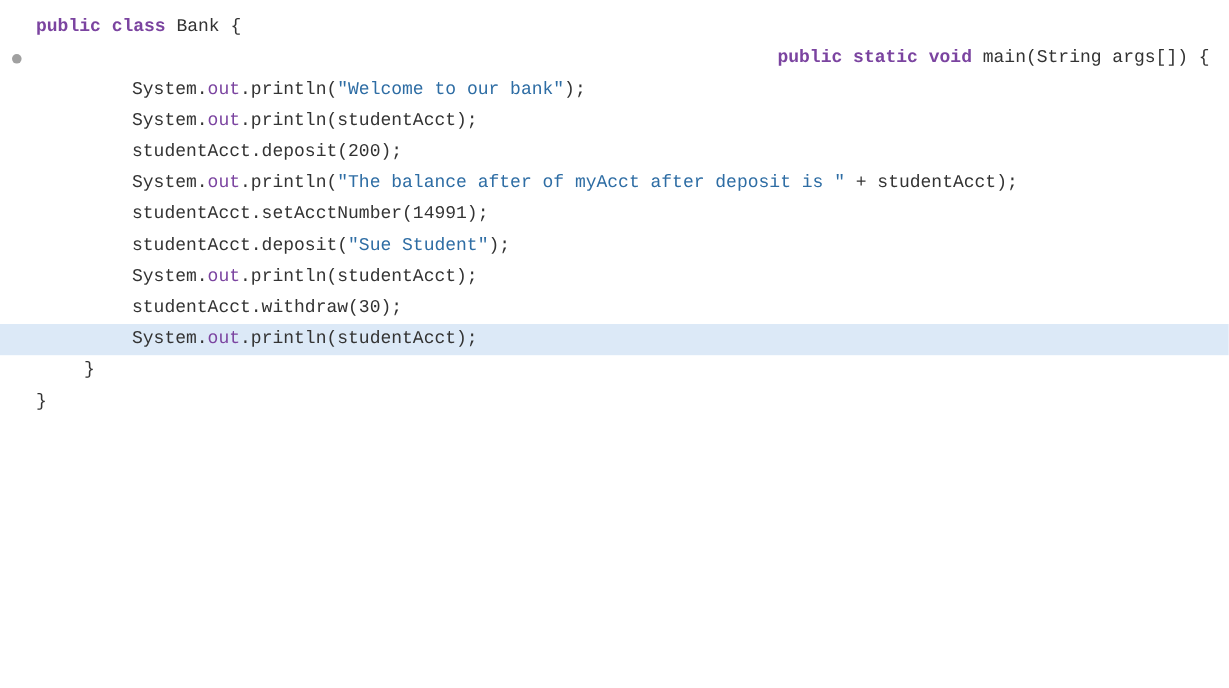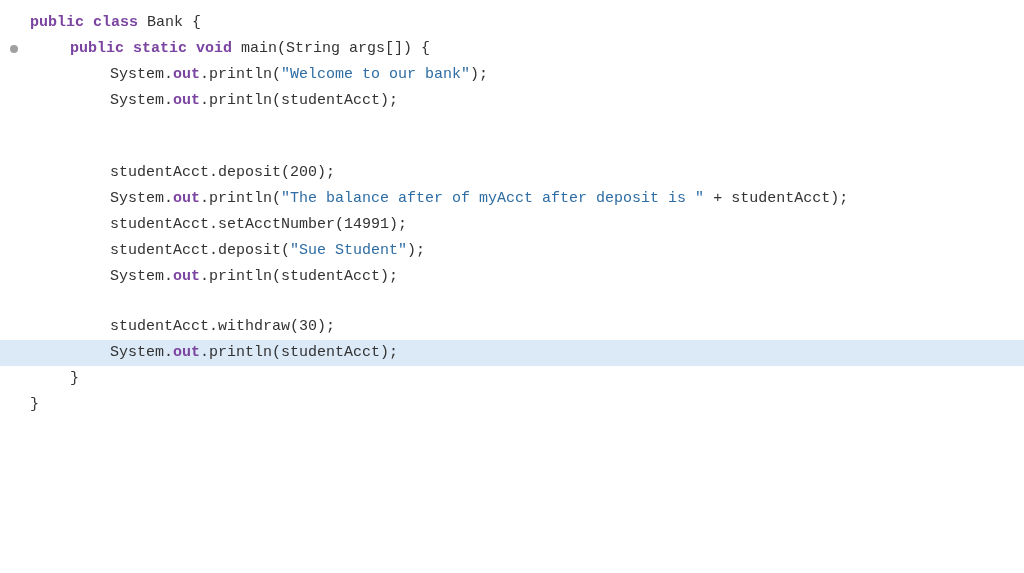--- a/index.html
+++ b/index.html
@@ -55,33 +55,33 @@
       background: #a0a0a0;
     }
 
     .code-content {
       flex: 1;
     }
 
     
     .kw { color: #7B44A0; font-weight: bold; } 
     .str { color: #2E6DA4; } 
-    .bold-out { color: #7B44A0; font-weight: bold; } 
+    .bold-out { color: #7B44A0; font-weight: normal; } 
     .plain { color: #333333; }
   </style>
 </head>
 <body>
 
 <div class="code-editor">
 <div class="code-line"><div class="line-dot"></div><div class="code-content" style="padding-left: 0px;"><span class="kw">public</span><span class="plain"> </span><span class="kw">class</span><span class="plain"> Bank {</span></div></div>
-    <div class="code-line"><div class="line-dot"><div class="dot"></div></div><div class="code-content" style="padding-left: 40px;"><span class="kw">public</span><span class="plain"> </span><span class="kw">static</span><span class="plain"> </span><span class="kw">void</span><span class="plain"> main(String args[]) {</span></div></div>
+    <div class="code-line"><div class="line-dot"><div class="dot"></div></div><div class="code-content" style="padding-left: 40px; text-align: right;"><span class="kw">public</span><span class="plain"> </span><span class="kw">static</span><span class="plain"> </span><span class="kw">void</span><span class="plain"> main(String args[]) {</span></div></div>
     <div class="code-line"><div class="line-dot"></div><div class="code-content" style="padding-left: 80px;"><span class="plain">System.</span><span class="bold-out">out</span><span class="plain">.println(</span><span class="str">"Welcome to our bank"</span><span class="plain">);</span></div></div>
     <div class="code-line"><div class="line-dot"></div><div class="code-content" style="padding-left: 80px;"><span class="plain">System.</span><span class="bold-out">out</span><span class="plain">.println(studentAcct);</span></div></div>
-    <div class="code-line"><div class="line-dot"></div><div class="code-content" style="padding-left: 80px; margin-top: 46px;"><span class="plain">studentAcct.deposit(200);</span></div></div>
+    <div class="code-line"><div class="line-dot"></div><div class="code-content" style="padding-left: 80px;"><span class="plain">studentAcct.deposit(200);</span></div></div>
     <div class="code-line"><div class="line-dot"></div><div class="code-content" style="padding-left: 80px;"><span class="plain">System.</span><span class="bold-out">out</span><span class="plain">.println(</span><span class="str">"The balance after of myAcct after deposit is "</span><span class="plain"> + studentAcct);</span></div></div>
     <div class="code-line"><div class="line-dot"></div><div class="code-content" style="padding-left: 80px;"><span class="plain">studentAcct.setAcctNumber(14991);</span></div></div>
     <div class="code-line"><div class="line-dot"></div><div class="code-content" style="padding-left: 80px;"><span class="plain">studentAcct.deposit(</span><span class="str">"Sue Student"</span><span class="plain">);</span></div></div>
     <div class="code-line"><div class="line-dot"></div><div class="code-content" style="padding-left: 80px;"><span class="plain">System.</span><span class="bold-out">out</span><span class="plain">.println(studentAcct);</span></div></div>
-    <div class="code-line"><div class="line-dot"></div><div class="code-content" style="padding-left: 80px; margin-top: 24px;"><span class="plain">studentAcct.withdraw(30);</span></div></div>
+    <div class="code-line"><div class="line-dot"></div><div class="code-content" style="padding-left: 80px;"><span class="plain">studentAcct.withdraw(30);</span></div></div>
     <div class="code-line highlighted"><div class="line-dot"></div><div class="code-content" style="padding-left: 80px;"><span class="plain">System.</span><span class="bold-out">out</span><span class="plain">.println(studentAcct);</span></div></div>
     <div class="code-line"><div class="line-dot"></div><div class="code-content" style="padding-left: 40px;"><span class="plain">}</span></div></div>
     <div class="code-line"><div class="line-dot"></div><div class="code-content" style="padding-left: 0px;"><span class="plain">}</span></div></div>
   </div>
 
 </body></html>

